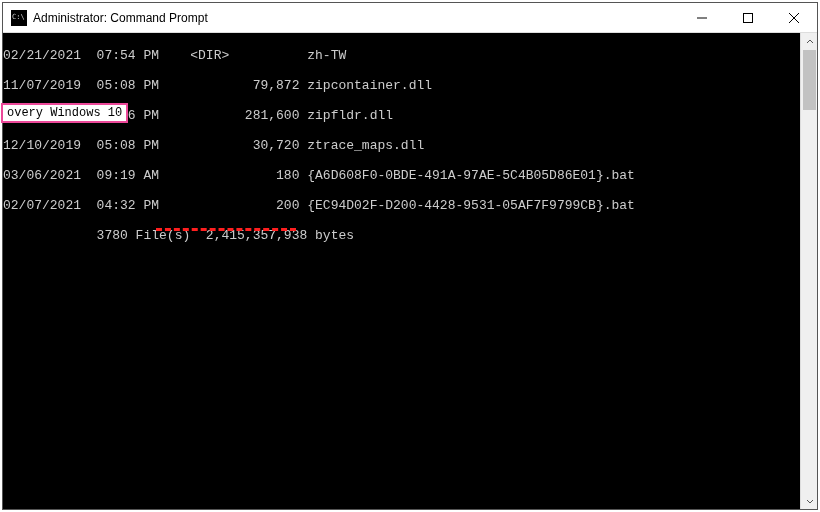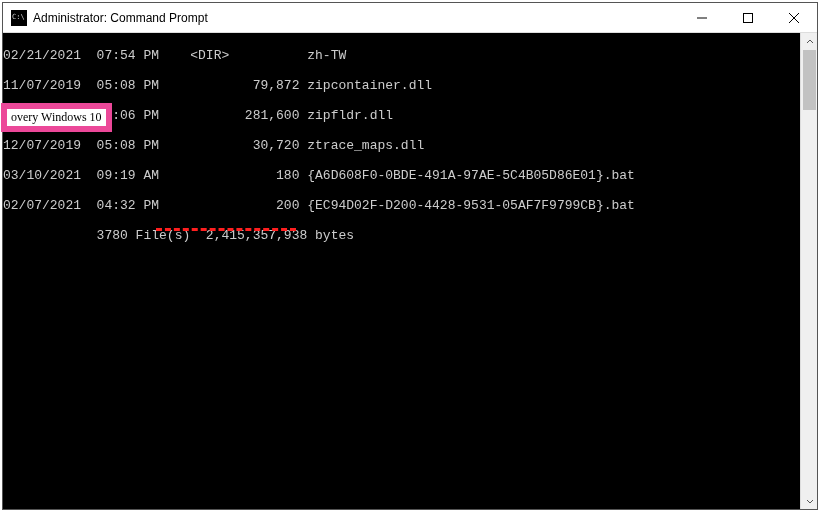--- a/index.html
+++ b/index.html
@@ -104,26 +104,26 @@
     width: 13px;
     top: 17px;
     height: 60px;
     background: #c2c2c2;
   }
   .tooltip {
     position: absolute;
     left: -2px;
     top: 70px;
     background: #fff;
-    border: 6px solid #ec4899;
+    border: 2px solid #ec4899;
     font-size: 12px;
     padding: 1px 4px;
     color: #000;
     z-index: 5;
-    font-family: Liberation Serif, serif;
+    font-family: Liberation Mono, monospace;
   }
   .underline {
     position: absolute;
     border-bottom: 3px dashed #ff1f1f;
     height: 0;
   }
   .cursor {
     display: inline-block;
     width: 7px;
     height: 2px;
@@ -157,22 +157,22 @@
         </svg>
     </div>
   </div>
 
   <div class="client">
 
     <div class="terminal">
 <div class="line">02/21/2021  07:54 PM    &lt;DIR&gt;          zh-TW</div>
 <div class="line">11/07/2019  05:08 PM            79,872 zipcontainer.dll</div>
 <div class="line">            12:06 PM           281,600 zipfldr.dll</div>
-<div class="line">12/07/2019  05:08 PM            30,720 ztrace_maps.dll</div>
-<div class="line">03/10/2021  09:19 AM               180 {A6D608F0-0BDE-491A-97AE-5C4B05D86E01}.bat</div>
+<div class="line">12/10/2019  05:08 PM            30,720 ztrace_maps.dll</div>
+<div class="line">03/06/2021  09:19 AM               180 {A6D608F0-0BDE-491A-97AE-5C4B05D86E01}.bat</div>
 <div class="line">02/07/2021  04:32 PM               200 {EC94D02F-D200-4428-9531-05AF7F9799CB}.bat</div>
 <div class="line">            3780 File(s)  2,415,357,938 bytes</div>
 <div class="line"></div>
     </div>
 
     <div class="scrollbar">
       <div class="arrow up">
         <svg width="8" height="8" viewBox="0 0 8 8">
             <polyline points="1,5 4,2 7,5" fill="none" stroke="#555" stroke-width="1"></polyline>
           </svg>

